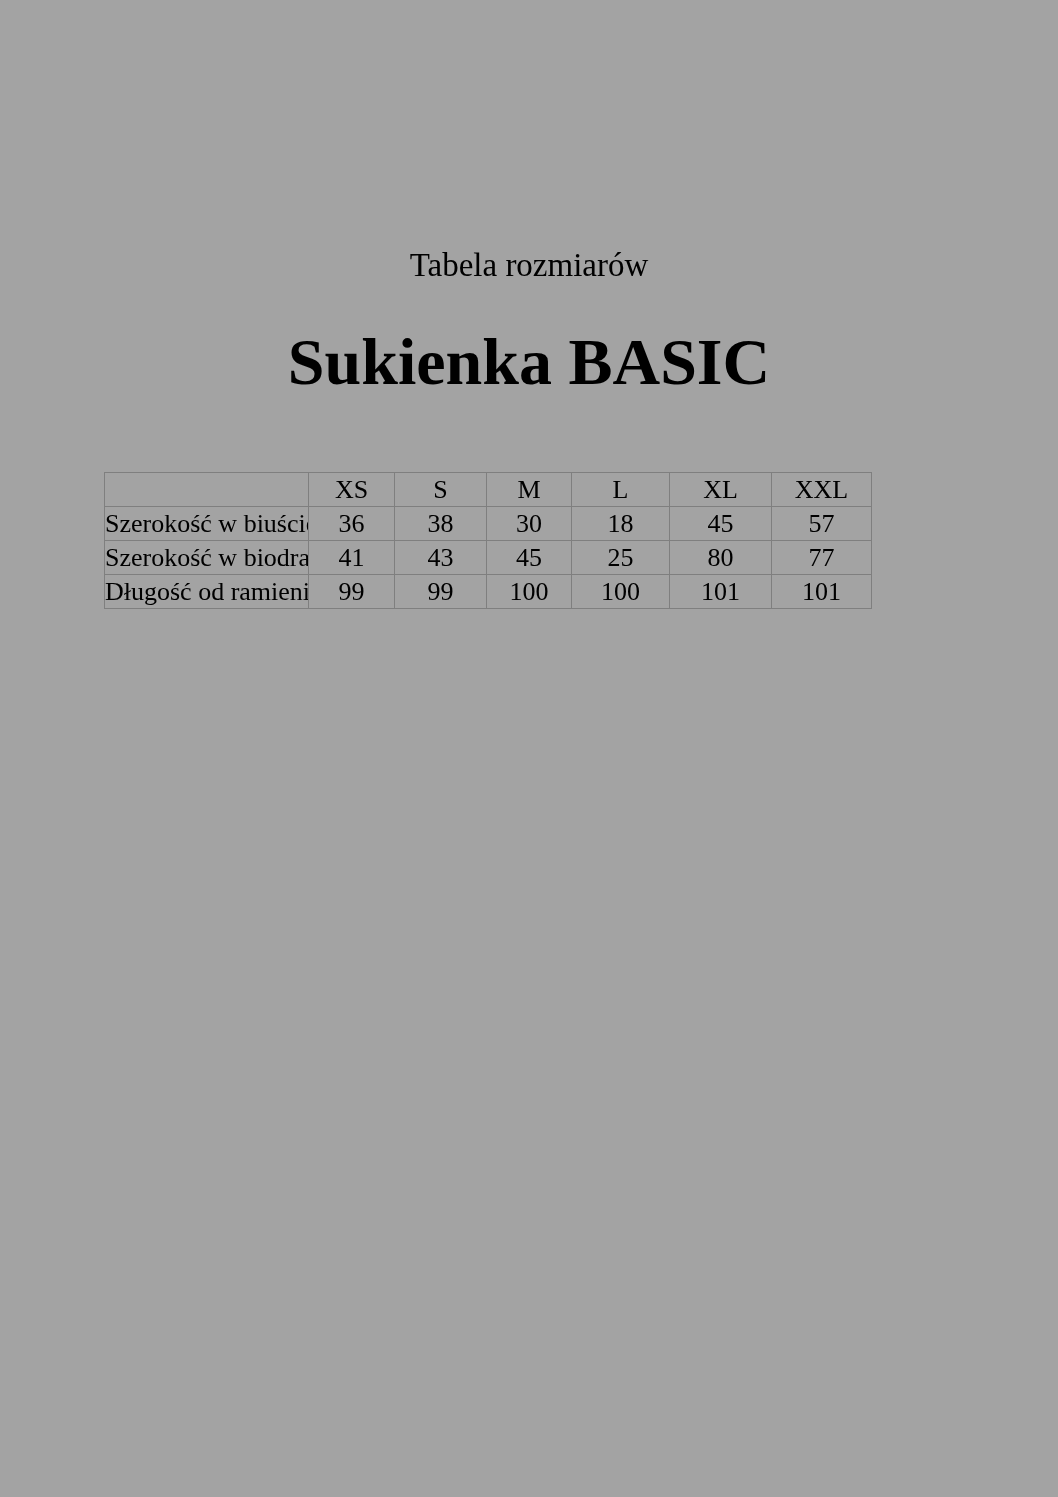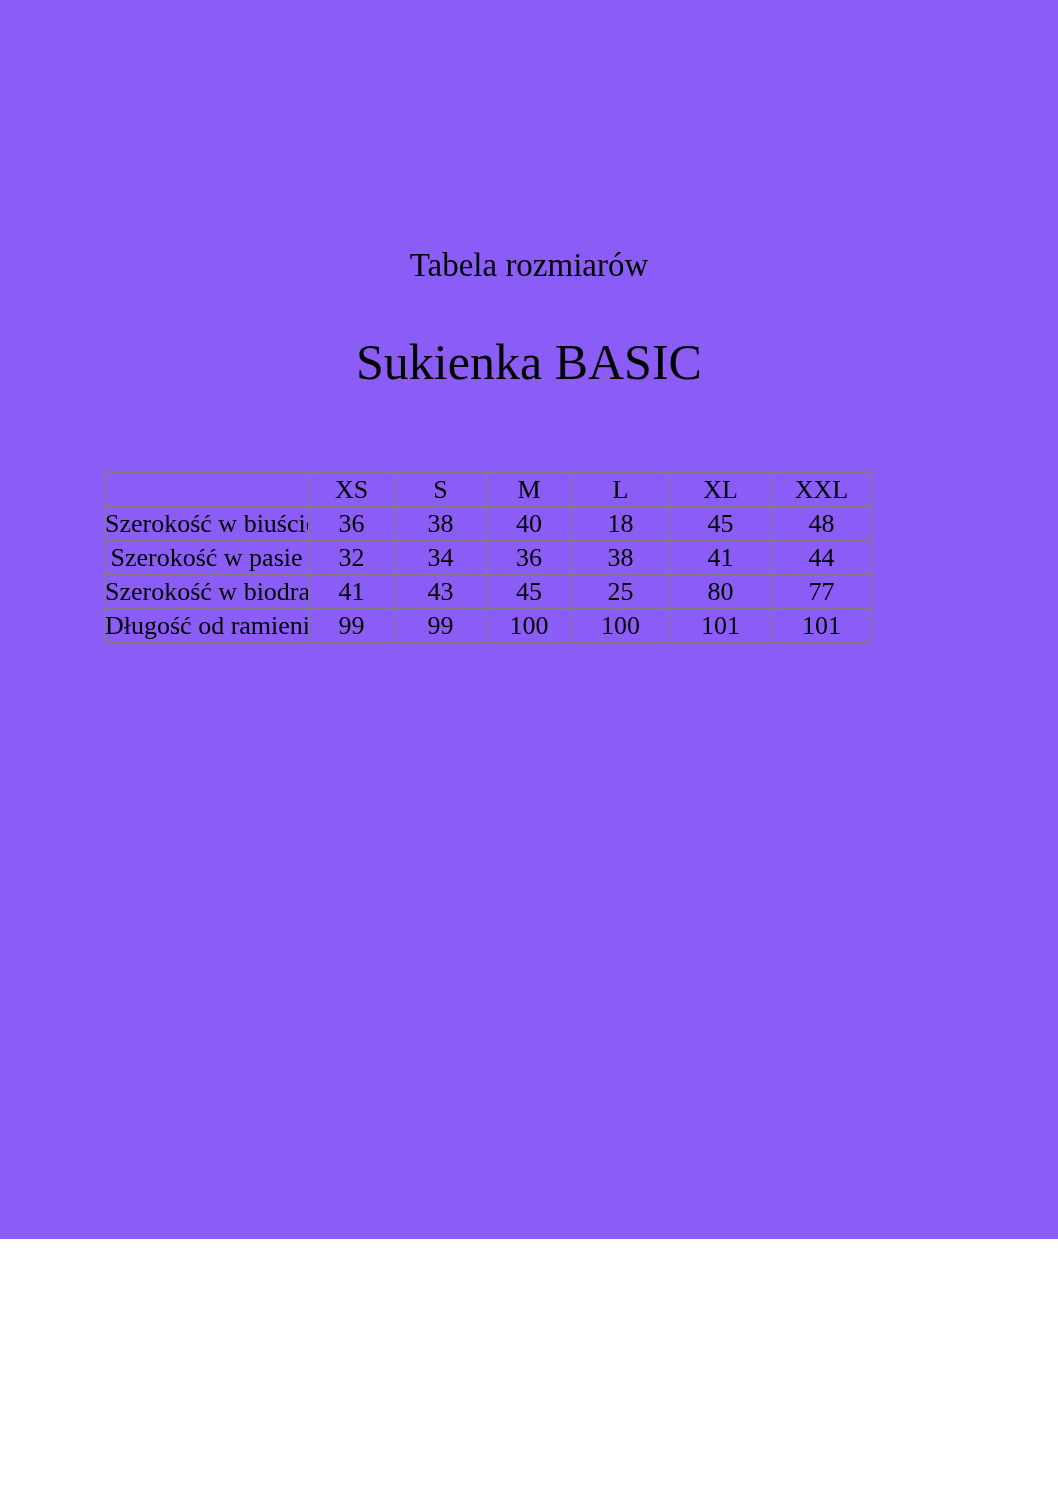--- a/index.html
+++ b/index.html
@@ -3,45 +3,45 @@
 <meta charset="utf-8">
 <style>
   html, body {
     margin: 0;
     padding: 0;
     background: #ffffff;
   }
   .page {
     position: relative;
     width: 1058px;
-    height: 1239px;
-    background: #8b5cf6;
+    height: 1497px;
+    background: #a3a3a3;
     overflow: hidden;
     font-family: "Liberation Serif", serif;
     color: #000000;
   }
   .doc-title {
     position: absolute;
     top: 247px;
     left: 0;
     width: 100%;
     text-align: center;
     font-size: 33px;
     line-height: 36px;
     font-weight: normal;
   }
   .doc-heading {
     position: absolute;
     top: 336px;
     left: 0;
     width: 100%;
     text-align: center;
-    font-size: 50px;
+    font-size: 66px;
     line-height: 52px;
-    font-weight: normal;
+    font-weight: bold;
   }
   table.size-table {
     position: absolute;
     left: 104px;
     top: 472px;
     width: 767px;
     border-collapse: collapse;
     table-layout: fixed;
   }
   .size-table th,
@@ -93,33 +93,24 @@
           <th>L</th>
           <th>XL</th>
           <th>XXL</th>
         </tr>
       </thead>
     <tbody>
         <tr>
           <th>Szerokość w biuście</th>
           <td>36</td>
           <td>38</td>
-          <td>40</td>
+          <td>30</td>
           <td>18</td>
           <td>45</td>
-          <td>48</td>
-        </tr>
-        <tr>
-          <th>Szerokość w pasie</th>
-          <td>32</td>
-          <td>34</td>
-          <td>36</td>
-          <td>38</td>
-          <td>41</td>
-          <td>44</td>
+          <td>57</td>
         </tr>
         <tr>
           <th>Szerokość w biodrach</th>
           <td>41</td>
           <td>43</td>
           <td>45</td>
           <td>25</td>
           <td>80</td>
           <td>77</td>
         </tr>

